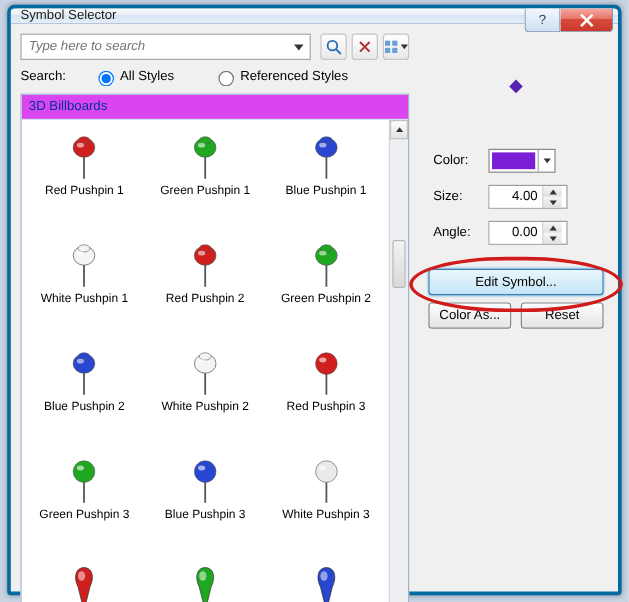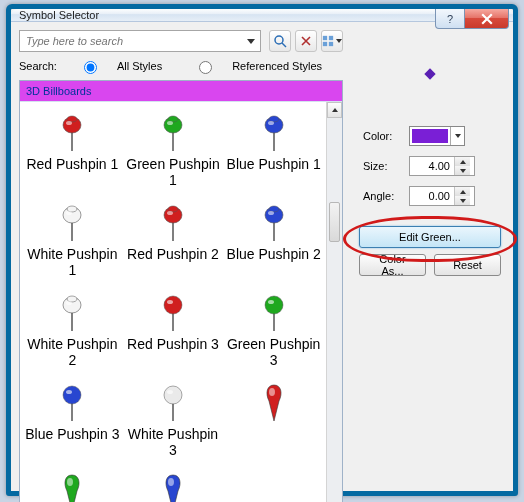--- a/index.html
+++ b/index.html
@@ -10,21 +10,21 @@
     background: #c8d4e4;
     width: 524px;
     height: 502px;
     overflow: hidden;
   }
   .window {
     position: absolute;
     left: 6px; top: 4px;
     width: 512px; height: 492px;
     background: #f0f0f0;
-    border: 5px solid #0369a1;
+    border: 3px solid #0369a1;
     border-radius: 6px 6px 3px 3px;
     box-shadow: 0 0 4px rgba(0,0,0,0.3);
     display: flex;
     flex-direction: column;
   }
   .titlebar {
     height: 28px;
     background: linear-gradient(#fdfefe,#e6eef7 45%,#d7e4f2 46%,#e6eef7);
     border-bottom: 1px solid #b5c7de;
     border-radius: 6px 6px 0 0;
@@ -105,21 +105,21 @@
     align-items: center;
     justify-content: center;
     border-radius: 3px;
   }
   .radio-row {
     display: flex;
     align-items: center;
     gap: 4px;
     margin-bottom: 6px;
   }
-  .radio-row label { display: flex; align-items: center; gap: 17px; }
+  .radio-row label { display: flex; align-items: center; gap: 2px; }
   .gallery-wrap {
     flex: 1;
     border: 1px solid #9fb2c8;
     background: #fff;
     display: flex;
     flex-direction: column;
     overflow: hidden;
   }
   .group-header {
     color: #003399;
@@ -139,21 +139,21 @@
     grid-template-columns: repeat(3, 1fr);
     grid-auto-rows: 90px;
     padding: 6px 2px;
   }
   .gitem {
     display: flex;
     flex-direction: column;
     align-items: center;
     justify-content: flex-start;
     text-align: center;
-    font-size: 14px;
+    font-size: 10px;
     padding: 2px;
   }
   .gitem .swatch {
     width: 38px; height: 44px;
     display: flex;
     align-items: center;
     justify-content: center;
     margin-bottom: 2px;
   }
   .scrollbar {
@@ -375,20 +375,31 @@
                     <ellipse cx="17" cy="8" rx="5" ry="3" fill="#d01f1f" stroke="#555" stroke-width="0.5"></ellipse>
                     <ellipse cx="14" cy="12" rx="3" ry="2" fill="rgba(255,255,255,0.55)"></ellipse>
                   </svg>
                 </div>
                 <div>Red Pushpin 2</div>
               </div>
               <div class="gitem">
                 <div class="swatch">
                   <svg width="34" height="42" viewBox="0 0 34 42">
                     <line x1="17" y1="20" x2="17" y2="40" stroke="#555" stroke-width="1.5"></line>
+                    <ellipse cx="17" cy="14" rx="9" ry="8" fill="#1fa81f" stroke="#555" stroke-width="0.6"></ellipse>
+                    <ellipse cx="17" cy="8" rx="5" ry="3" fill="#1fa81f" stroke="#555" stroke-width="0.5"></ellipse>
+                    <ellipse cx="14" cy="12" rx="3" ry="2" fill="rgba(255,255,255,0.55)"></ellipse>
+                  </svg>
+                </div>
+                <div>Green Pushpin 2</div>
+              </div>
+              <div class="gitem">
+                <div class="swatch">
+                  <svg width="34" height="42" viewBox="0 0 34 42">
+                    <line x1="17" y1="20" x2="17" y2="40" stroke="#555" stroke-width="1.5"></line>
                     <ellipse cx="17" cy="14" rx="9" ry="8" fill="#2846d0" stroke="#555" stroke-width="0.6"></ellipse>
                     <ellipse cx="17" cy="8" rx="5" ry="3" fill="#2846d0" stroke="#555" stroke-width="0.5"></ellipse>
                     <ellipse cx="14" cy="12" rx="3" ry="2" fill="rgba(255,255,255,0.55)"></ellipse>
                   </svg>
                 </div>
                 <div>Blue Pushpin 2</div>
               </div>
               <div class="gitem">
                 <div class="swatch">
                   <svg width="34" height="42" viewBox="0 0 34 42">
@@ -514,21 +525,21 @@
                 <div class="tri-up-s"></div>
               </div>
             <div class="spinbtn">
                 <div class="tri-down-s"></div>
               </div>
           </div>
         </div>
       </div>
 
       <div class="edit-wrap">
-        <button class="btn wide focus">Edit Green...</button>
+        <button class="btn wide focus">Edit Symbol...</button>
         <div class="halo"></div>
       </div>
 
       <div class="save-reset">
         <button class="btn">Color As...</button>
         <button class="btn">Reset</button>
       </div>
 
     </div>
   </div>

